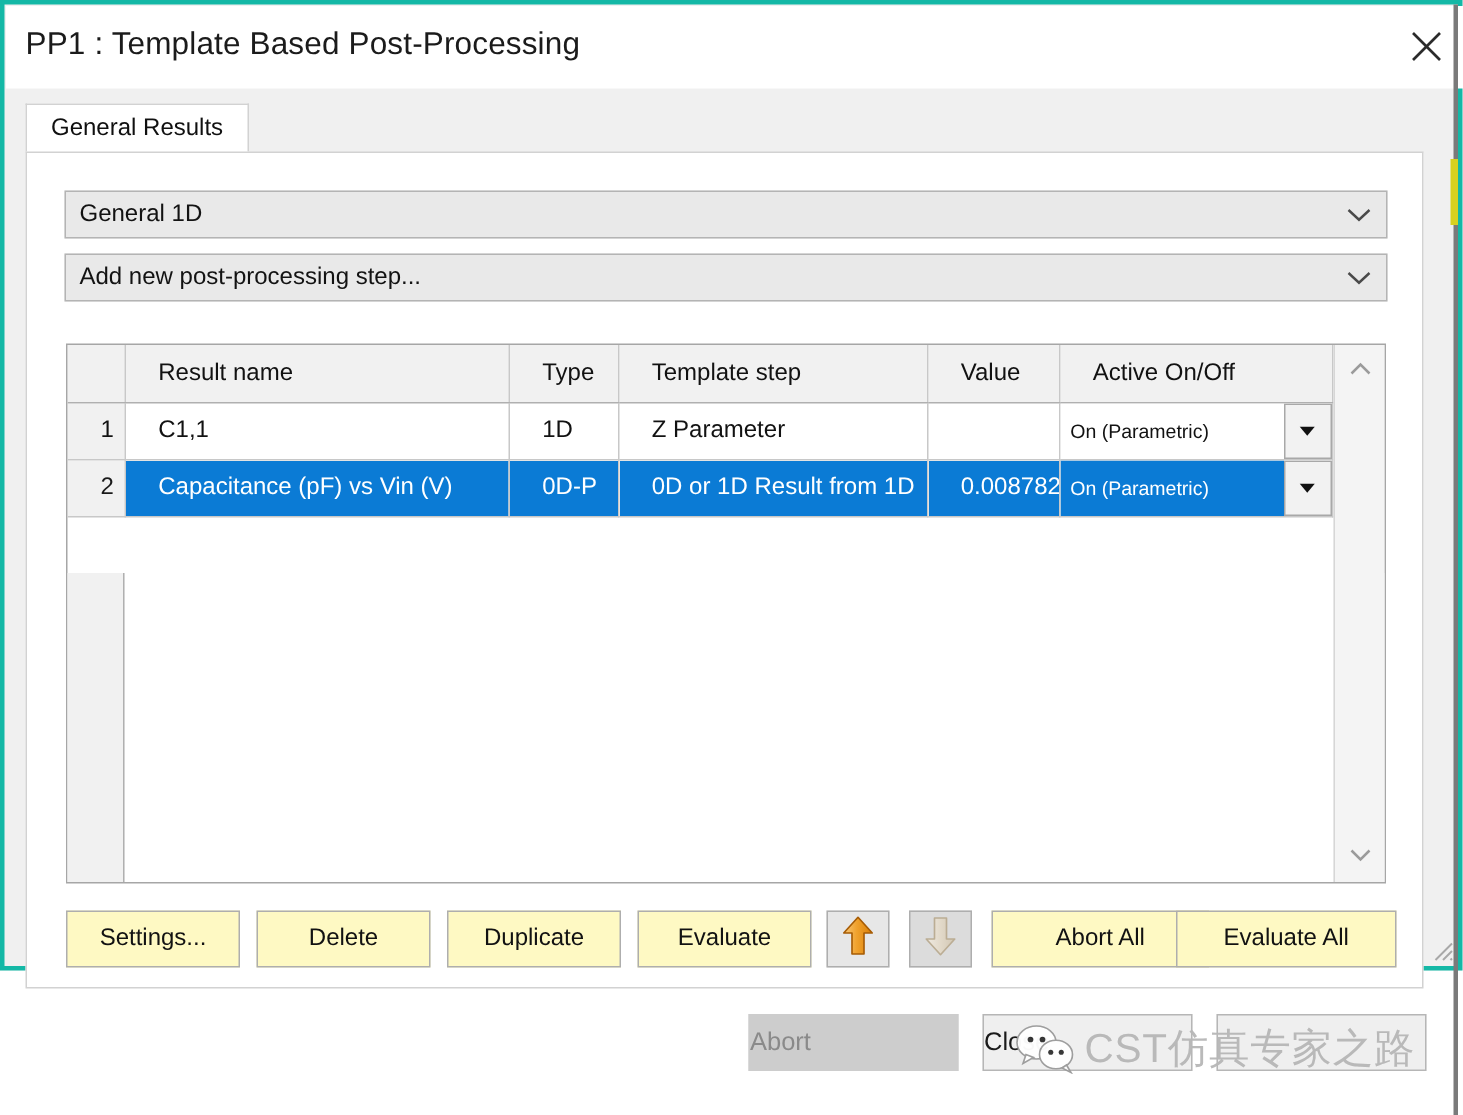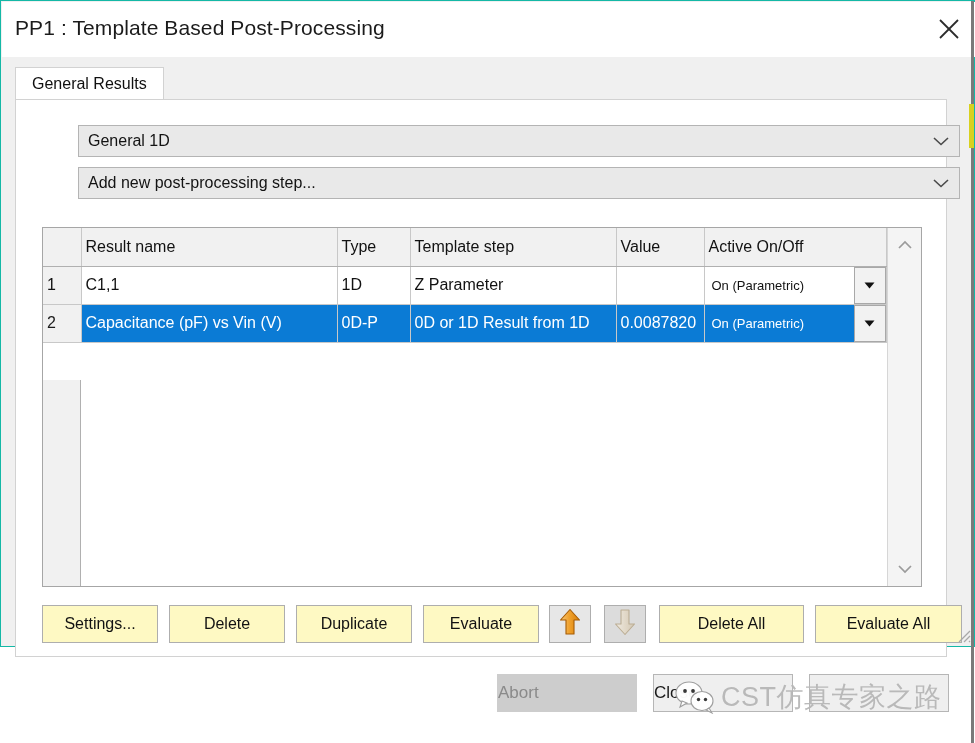--- a/index.html
+++ b/index.html
@@ -15,21 +15,21 @@
     -webkit-font-smoothing: antialiased;
   }
 
   .dialog {
     position: absolute;
     left: 0; top: 0;
     width: 975px;
     height: 647px;
     box-sizing: border-box;
     background: #f0f0f0;
-    border: 1px solid #14b8a6;
+    border: 3px solid #14b8a6;
   }
 
   
   .titlebar {
     position: absolute;
     left: 1px; top: 1px;
     width: 973px;
     height: 55px;
     background: #ffffff;
     box-sizing: border-box;
@@ -107,21 +107,20 @@
     position: absolute;
     left: 25px;
     box-sizing: border-box;
     height: 32px;
     background: #e9e9e9;
     border: 1px solid #b4b4b4;
     width: 882px;
     display: flex;
     align-items: center;
     cursor: pointer;
-    margin-left: 37px;
   }
   .combo-1 { top: 25px; }
   .combo-2 { top: 67px; }
   .combo-label {
     flex: 1;
     padding-left: 9px;
     font-size: 16px;
     color: #131313;
     white-space: nowrap;
     overflow: hidden;
@@ -152,21 +151,21 @@
     width: 843px;
     position: absolute;
     left: 0; top: 0;
   }
   table.grid th, table.grid td {
     box-sizing: border-box;
     height: 38px;
     font-size: 16px;
     font-weight: normal;
     text-align: left;
-    padding: 0 0 0 4px;
+    padding: 0 0 0 22px;
     border-right: 1px solid #c8c8c8;
     border-bottom: 1px solid #c8c8c8;
     color: #121212;
     overflow: hidden;
     white-space: nowrap;
   }
   table.grid th {
     background: #f1f1f1;
     border-bottom: 1px solid #b0b0b0;
   }
@@ -527,23 +526,23 @@
                 <stop offset="50%" stop-color="#E2D9C9"></stop>
                 <stop offset="100%" stop-color="#D2C7B4"></stop>
               </linearGradient>
             </defs>
             <polygon points="11,26.5 20.5,16 15,16 15,2 7,2 7,16 1.5,16" fill="url(#gDn)" stroke="#BBAD94" stroke-width="1.1" stroke-linejoin="round"></polygon>
           </svg>
         </span>
       </div>
 
       <div class="btn" style="left:617px;width:145px">
-        <span>Delete All</span>
-      </div>
-      <div class="btn" style="left:773px;width:147px">
+        <span>Abort All</span>
+      </div>
+      <div class="btn" style="left:740px;width:147px">
         <span>Evaluate All</span>
       </div>
     </div>
   </div>
 
   <div class="bottomrow">
     <div class="bbtn disabled" style="left:496px;width:140px">
       <span>Abort</span>
     </div>
     <div class="bbtn" style="left:652px;width:140px">

